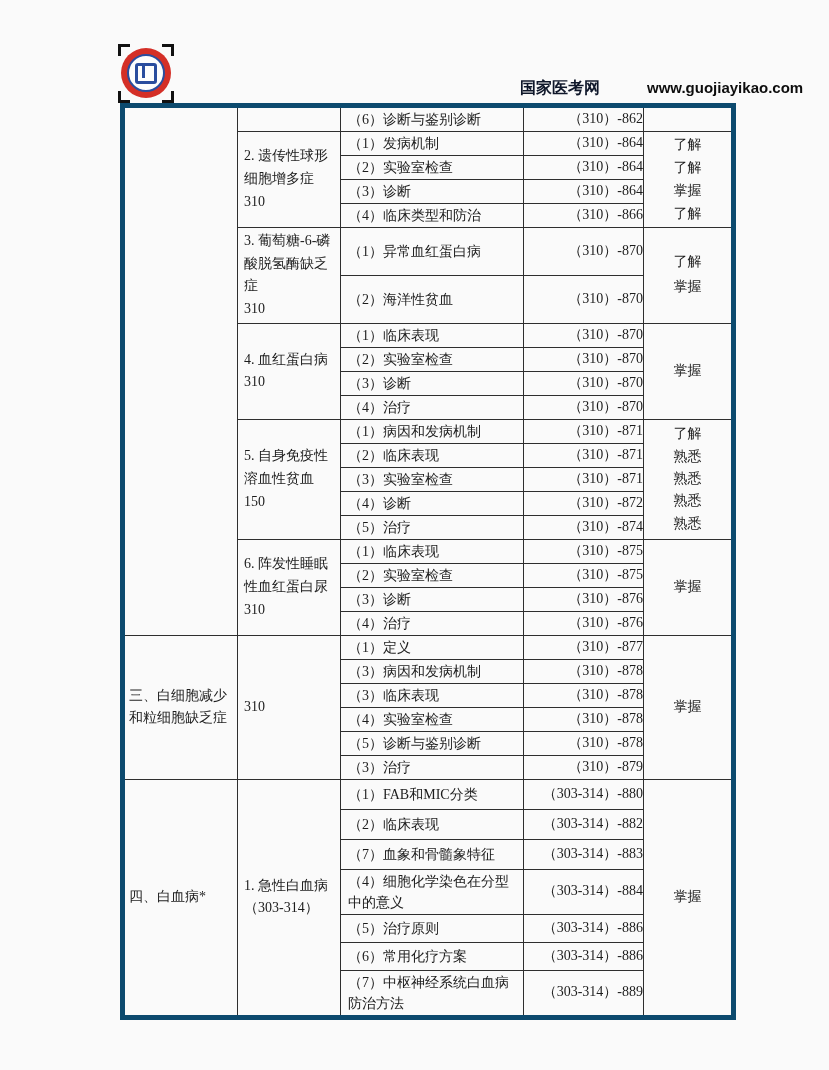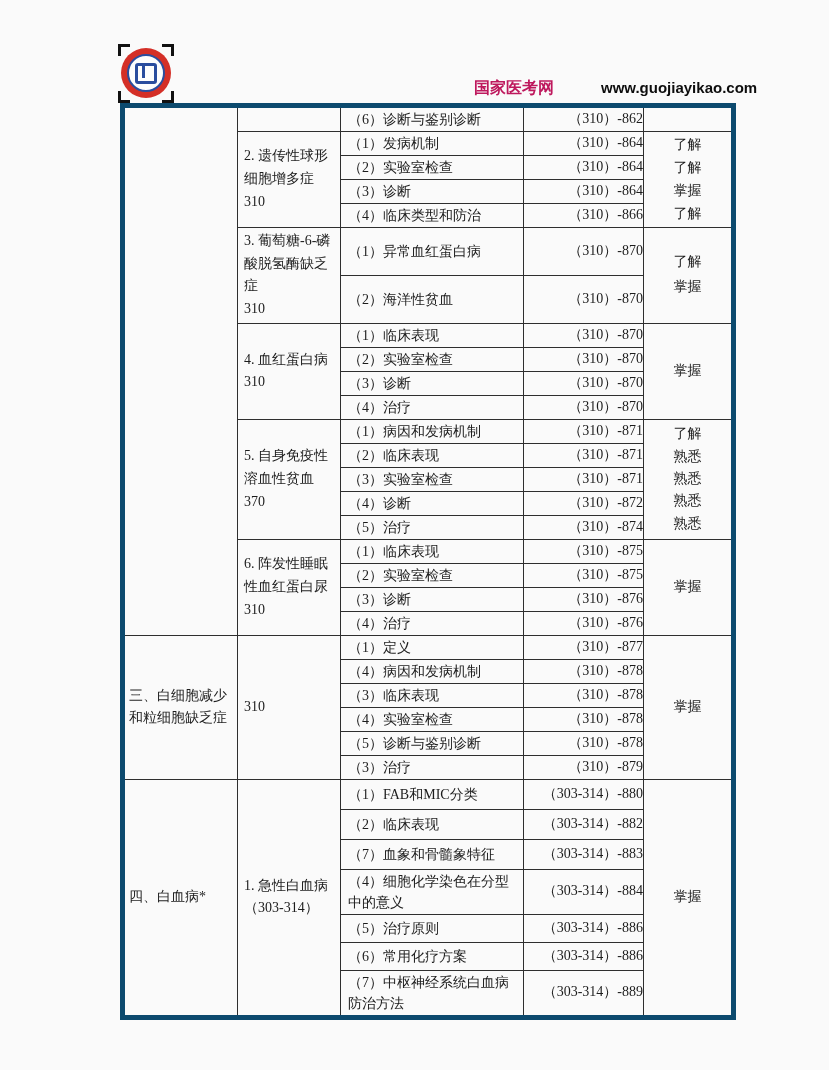--- a/index.html
+++ b/index.html
@@ -36,21 +36,21 @@
   }
   .seal-glyph:before{
     content:"";position:absolute;left:4px;top:-1px;width:3px;height:13px;background:#2a4d9e;
   }
   .header-text{
     position:absolute;top:78px;left:474px;width:232px;
     display:flex;align-items:baseline;gap:15px;
     font-family:"Liberation Sans","DejaVu Sans",sans-serif;font-weight:bold;
     white-space:nowrap;
   }
-  .site-name{font-size:16px;color:#be185d;}
+  .site-name{font-size:16px;color:#0f172a;margin-left:46px;}
   .site-url{font-size:15px;color:#0d0d0d;margin-left:32px;}
   
   .tbl-wrap{position:absolute;left:120px;top:103px;}
   table{
     border-collapse:collapse;table-layout:fixed;width:574px;
     font-size:14px;line-height:1.35;
   }
   td{
     border:1px solid #2e2e2e;vertical-align:middle;overflow:hidden;
     padding:0;
@@ -159,21 +159,21 @@
     <td class="c3">（3）诊断</td>
     <td class="c4">（310）-870</td>
   </tr>
   <tr class="h22">
     <td class="c3">（4）治疗</td>
     <td class="c4">（310）-870</td>
   </tr>
 
   <tr class="h23">
     <td class="c2" rowspan="5">5. 自身免疫性溶血性贫血
-370</td>
+150</td>
     <td class="c3">（1）病因和发病机制</td>
     <td class="c4">（310）-871</td>
     <td class="c5" rowspan="5">
       <div class="mstack">
         <div class="ml r23">了解</div>
         <div class="ml r23">熟悉</div>
         <div class="ml r22">熟悉</div>
         <div class="ml r22">熟悉</div>
         <div class="ml r23">熟悉</div>
       </div>
@@ -217,21 +217,21 @@
   </tr>
 
   <tr class="h22">
     <td class="c1" rowspan="6">三、白细胞减少和粒细胞缺乏症</td>
     <td class="c2" rowspan="6">310</td>
     <td class="c3">（1）定义</td>
     <td class="c4">（310）-877</td>
     <td class="c5" rowspan="6">掌握</td>
   </tr>
   <tr class="h22">
-    <td class="c3">（4）病因和发病机制</td>
+    <td class="c3">（3）病因和发病机制</td>
     <td class="c4">（310）-878</td>
   </tr>
   <tr class="h22">
     <td class="c3">（3）临床表现</td>
     <td class="c4">（310）-878</td>
   </tr>
   <tr class="h22">
     <td class="c3">（4）实验室检查</td>
     <td class="c4">（310）-878</td>
   </tr>

